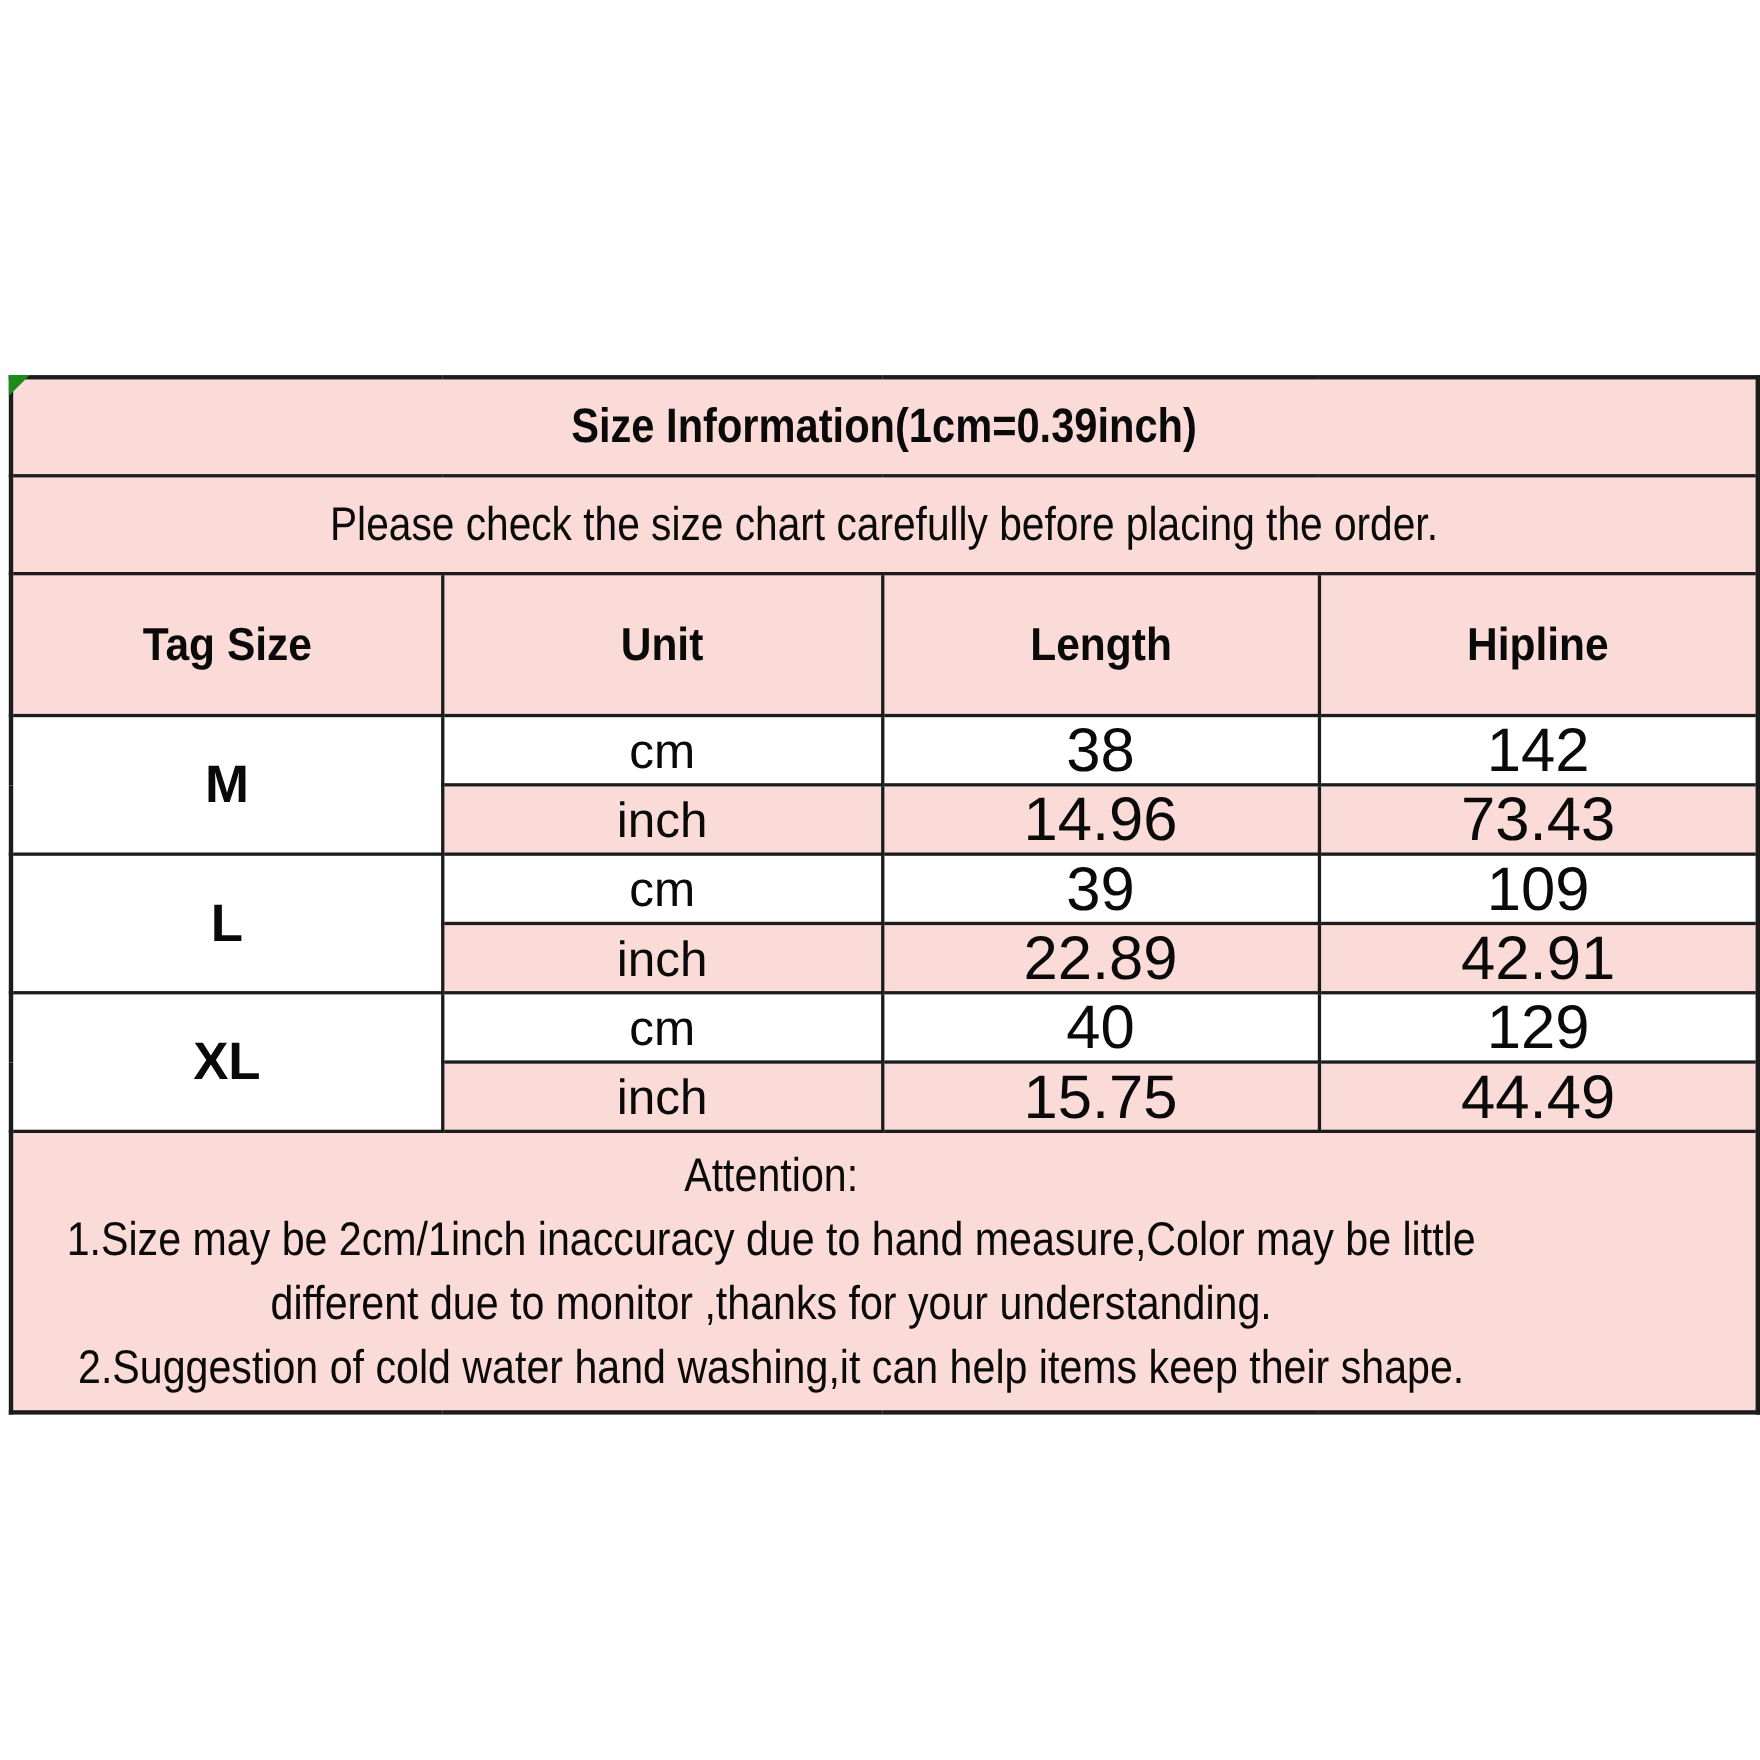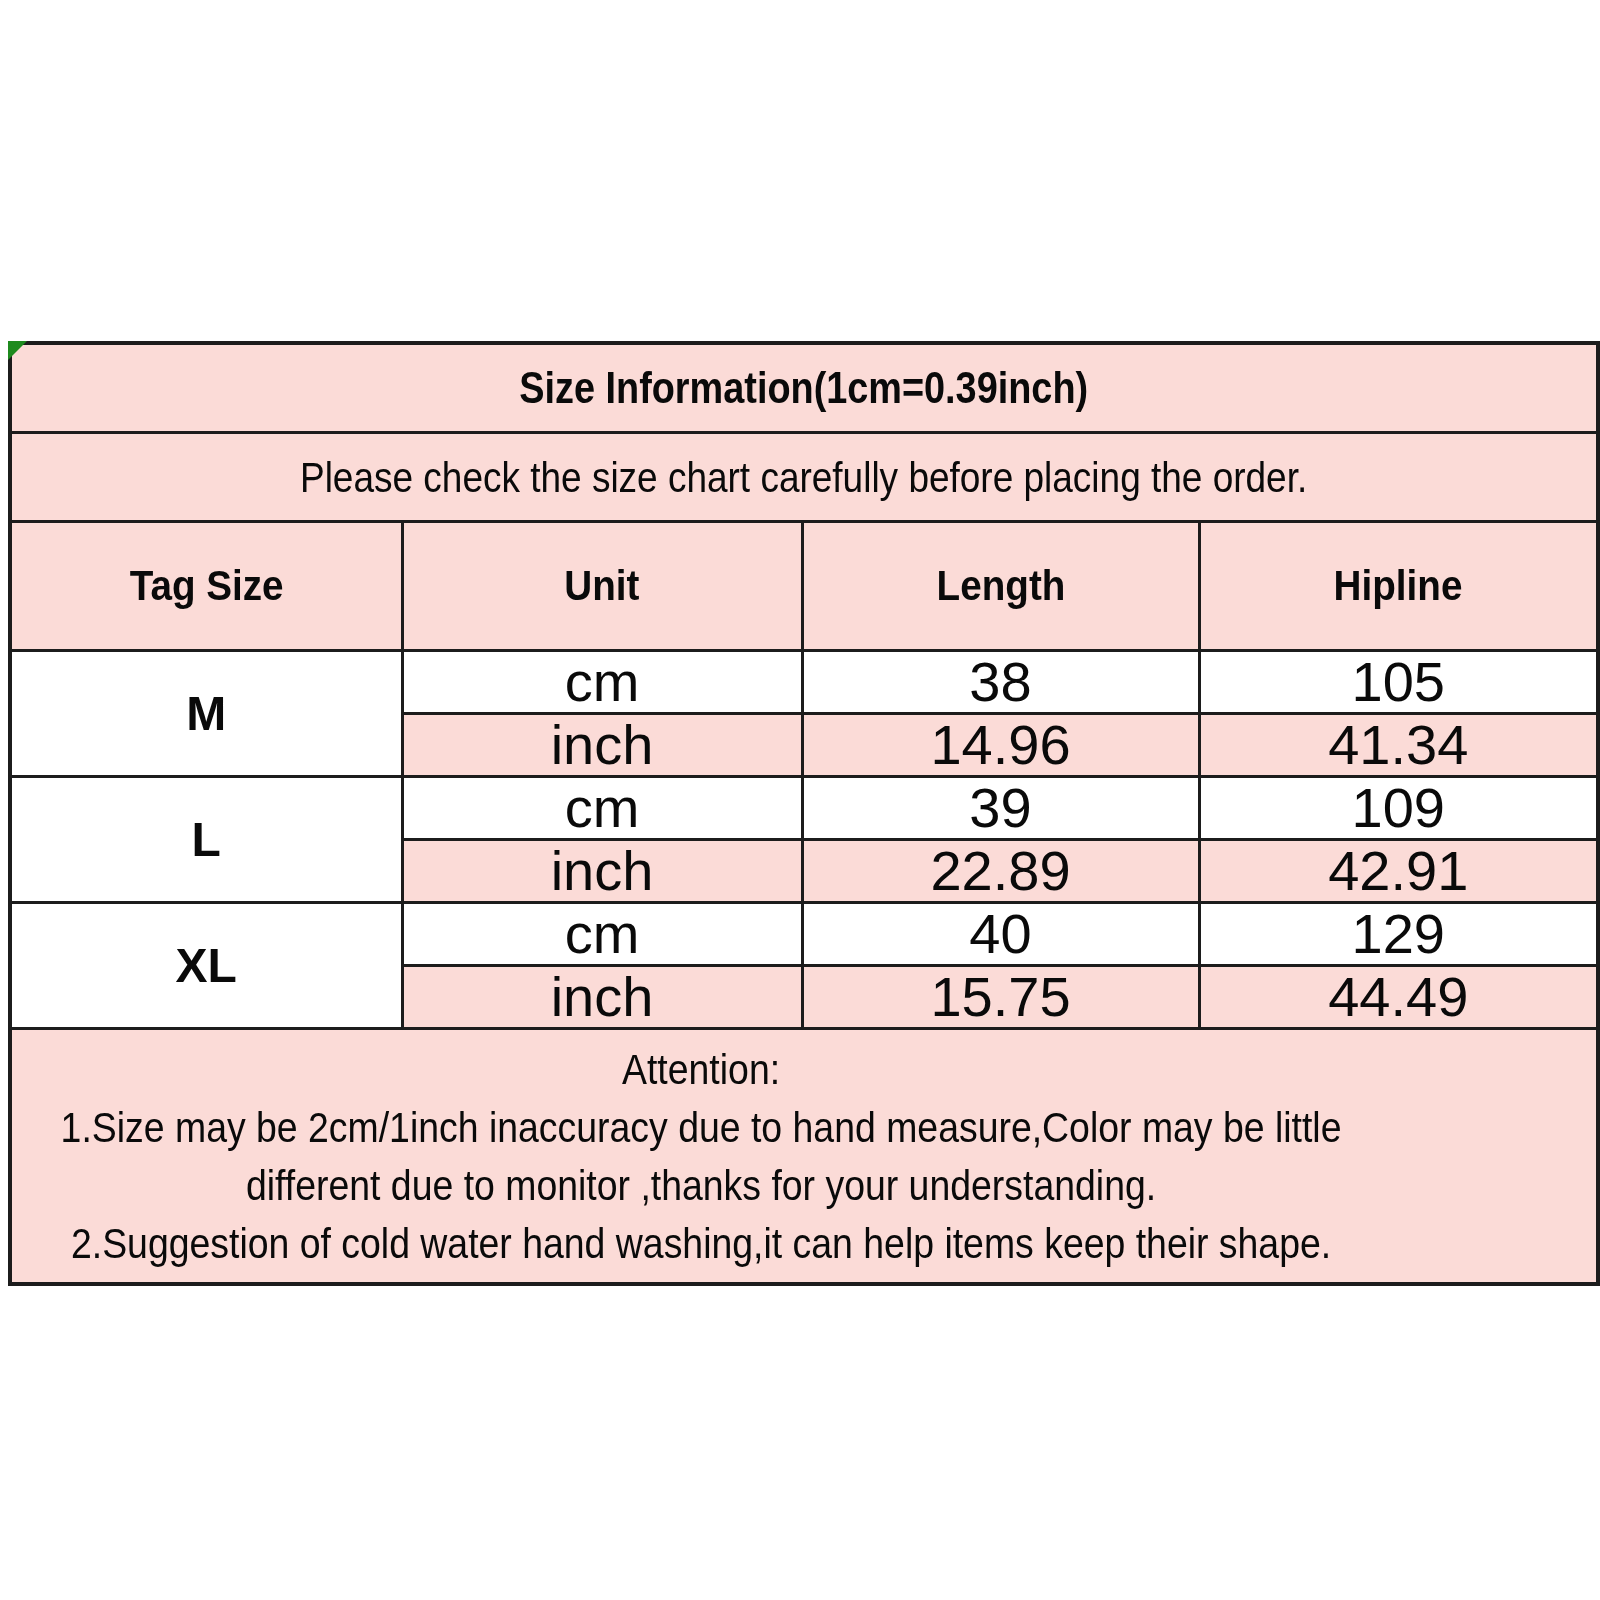--- a/index.html
+++ b/index.html
@@ -57,21 +57,21 @@
   }
   .head-text {
     display: inline-block;
     font-size: 42px;
     font-weight: bold;
     transform: scaleX(0.92);
     transform-origin: center;
     white-space: nowrap;
   }
   td.tag-cell  { font-size: 48px; font-weight: bold; }
-  td.unit-cell { font-size: 56px; font-weight: normal; line-height: 1; }
+  td.unit-cell { font-size: 45px; font-weight: normal; line-height: 1; }
   td.num-cell  { font-size: 56px; font-weight: normal; line-height: 1; }
 
   td.att-cell {
     text-align: left;
     vertical-align: top;
     height: 252px;
     padding: 20px 6px 0 6px;
   }
   .att-line {
     display: block;
@@ -131,26 +131,26 @@
         </th>
         <th class="pink">
           <span class="head-text">Hipline</span>
         </th>
       </tr>
 
       <tr class="r-data">
         <td rowspan="2" class="white tag-cell">M</td>
         <td class="white unit-cell">cm</td>
         <td class="white num-cell">38</td>
-        <td class="white num-cell">105</td>
+        <td class="white num-cell">142</td>
       </tr>
       <tr class="r-data">
         <td class="pink unit-cell">inch</td>
         <td class="pink num-cell">14.96</td>
-        <td class="pink num-cell">41.34</td>
+        <td class="pink num-cell">73.43</td>
       </tr>
 
       <tr class="r-data">
         <td rowspan="2" class="white tag-cell">L</td>
         <td class="white unit-cell">cm</td>
         <td class="white num-cell">39</td>
         <td class="white num-cell">109</td>
       </tr>
       <tr class="r-data">
         <td class="pink unit-cell">inch</td>

